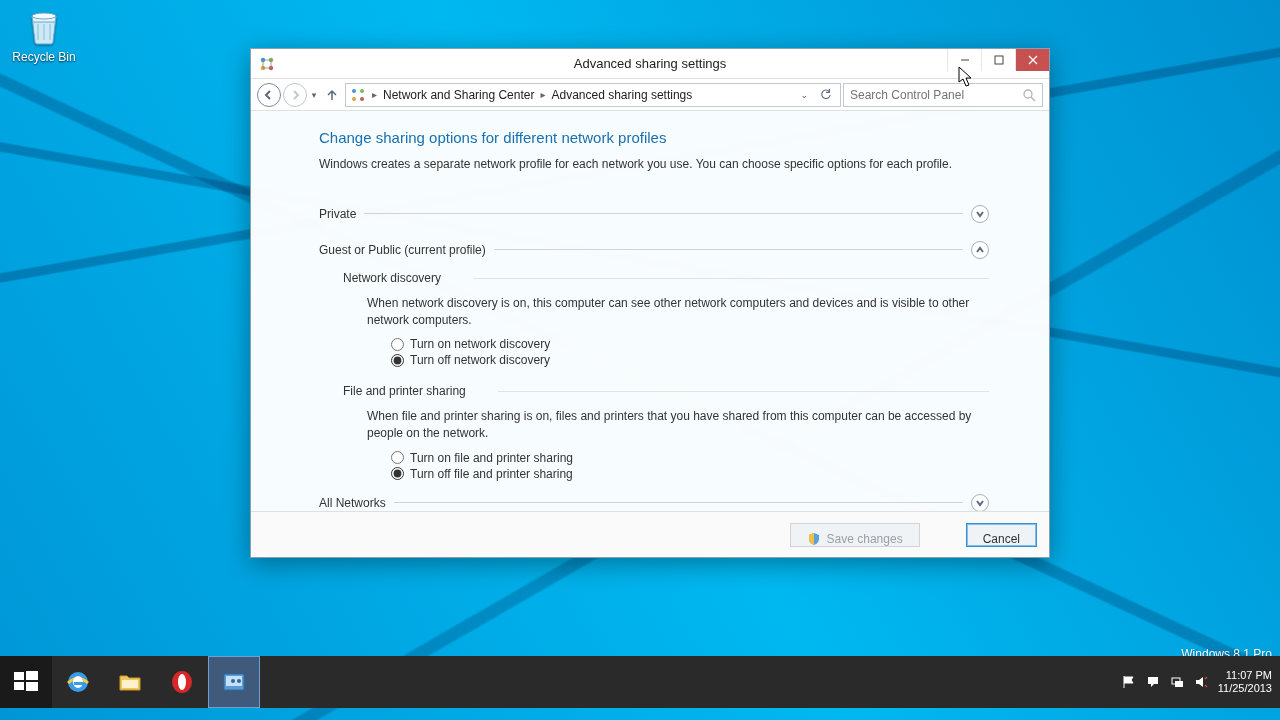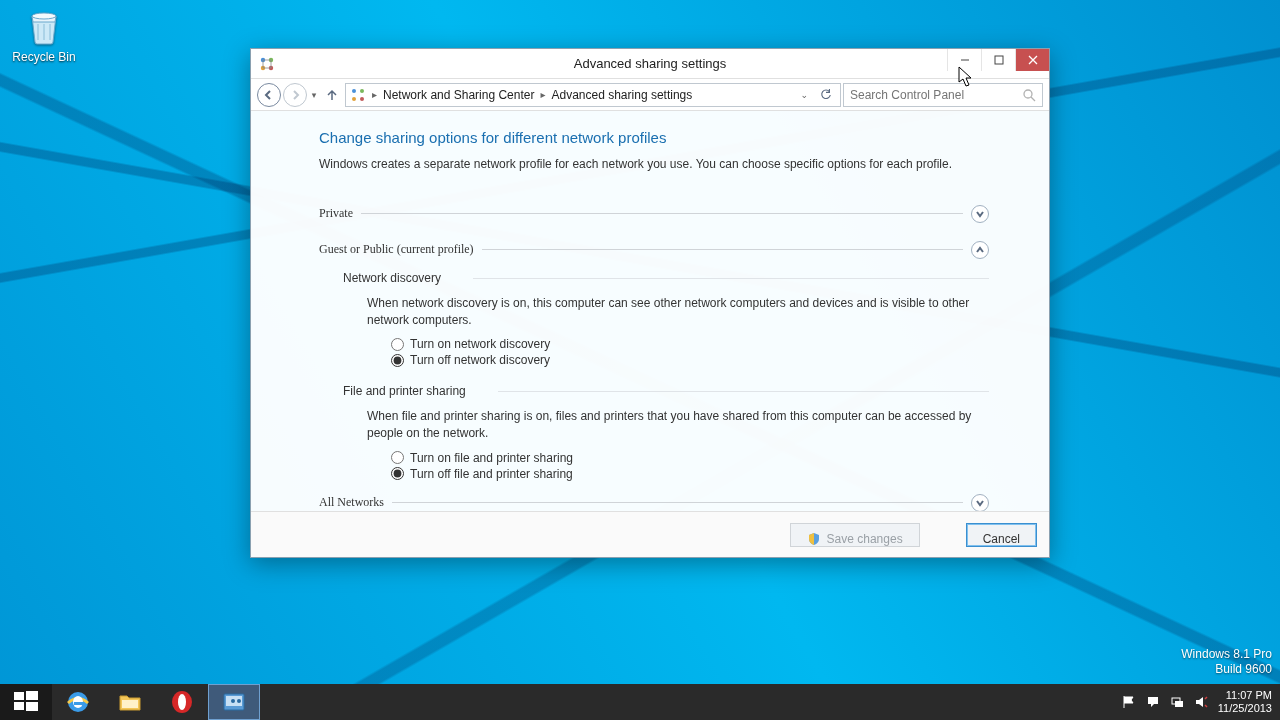--- a/index.html
+++ b/index.html
@@ -56,21 +56,21 @@
   .searchbox { width:200px; height:24px; border:1px solid #c0c8d0; display:flex; align-items:center; padding:0 6px;}
   .searchbox input { flex:1; border:none; outline:none; font-size:12px; color:#888; background:transparent;}
   .searchbox .sicon { width:14px; height:14px; opacity:.5;}
 
   
   .content { flex:1; padding:18px 60px 10px 68px; overflow:auto; font-size:12px; color:#333;}
   .content h1 { font-size:15px; font-weight:400; color:#1a6fb0; margin-bottom:10px;}
   .content .desc { color:#333; margin-bottom:28px; line-height:1.4; font-size:12px;}
 
   .section-head { display:flex; align-items:center; padding:4px 0; cursor:pointer;}
-  .section-head .sh-label { color:#333;font-family:Liberation Serif, serif;}
+  .section-head .sh-label { color:#333;}
   .section-head .sh-line { flex:1; height:1px; background:#d0d4d8; margin:0 8px;}
   .chev { width:18px; height:18px; border:1px solid #a0b0c0; border-radius:50%; display:flex; align-items:center; justify-content:center; background:#fff;}
   .chev svg { width:8px; height:8px; stroke:#5a6a80; fill:none; stroke-width:2;}
 
   .subsection { padding:8px 0 8px 24px;}
   .sub-title { color:#333; margin-bottom:6px; position:relative;}
   .sub-title::after { content:""; position:absolute; left:130px; right:0; top:50%; height:1px; background:#e0e4e8;}
   .sub-title.fps::after { left:155px;}
   .sub-desc { margin:10px 0 8px 24px; line-height:1.4; color:#333;}
   .radios { margin-left:48px;}
@@ -82,21 +82,21 @@
   .footer { height:46px; border-top:1px solid #e0e0e0; display:flex; align-items:center; justify-content:flex-end; gap:14px; padding:0 12px; background:#fafafa;}
   .btn { height:24px; padding:0 16px; border:1px solid #a7b4c0; background:#f0f3f6; font-size:12px; color:#333; display:flex; align-items:flex-end; gap:6px;}
   .btn.primary { border-color:#3a8fd0; box-shadow:inset 0 0 0 1px #80c0ee;margin-left:32px;}
   .btn.disabled { color:#9aa0a6; border-color:#d0d4d8;}
   .shield { width:14px; height:14px;}
 
   
   .watermark { position:absolute; right:8px; bottom:42px; text-align:right; color:#fff; font-size:12px; line-height:1.3; text-shadow:0 1px 2px rgba(0,0,0,.5);}
 
   
-  .taskbar { position:absolute; left:0; right:0; bottom:0; height:36px; background:#2a2a2a; display:flex; align-items:stretch;margin-top:16px;}
+  .taskbar { position:absolute; left:0; right:0; bottom:12px; height:52px; background:#2a2a2a; display:flex; align-items:stretch;margin-top:16px;}
   .tb-left { display:flex;}
   .tb-btn { width:52px; display:flex; align-items:center; justify-content:center; position:relative;}
   .tb-btn.start { background:#1a1a1a;}
   .tb-btn.active { background:#3f5a7a; box-shadow:inset 0 0 0 1px #6fa0d0;}
   .tb-btn svg, .tb-btn .ieicon { width:28px; height:28px;}
   .tb-spacer { flex:1;}
   .tray { display:flex; align-items:center; gap:10px; padding:0 8px; color:#fff; font-size:11px;}
   .tray svg { width:14px; height:14px; fill:#fff;}
   .clock { text-align:right; line-height:1.15; font-size:11px; color:#fff;}
 

